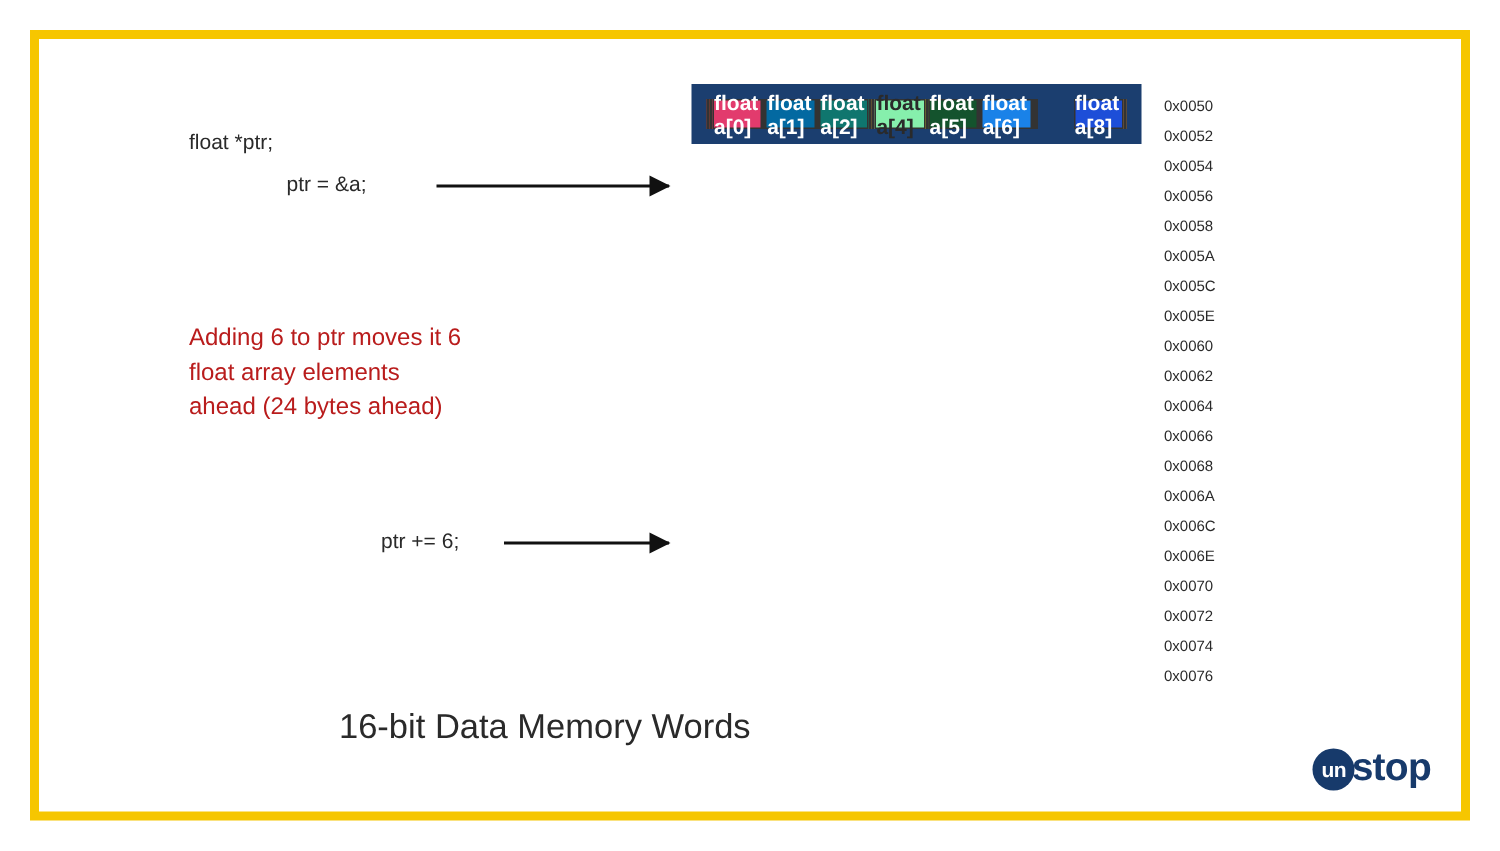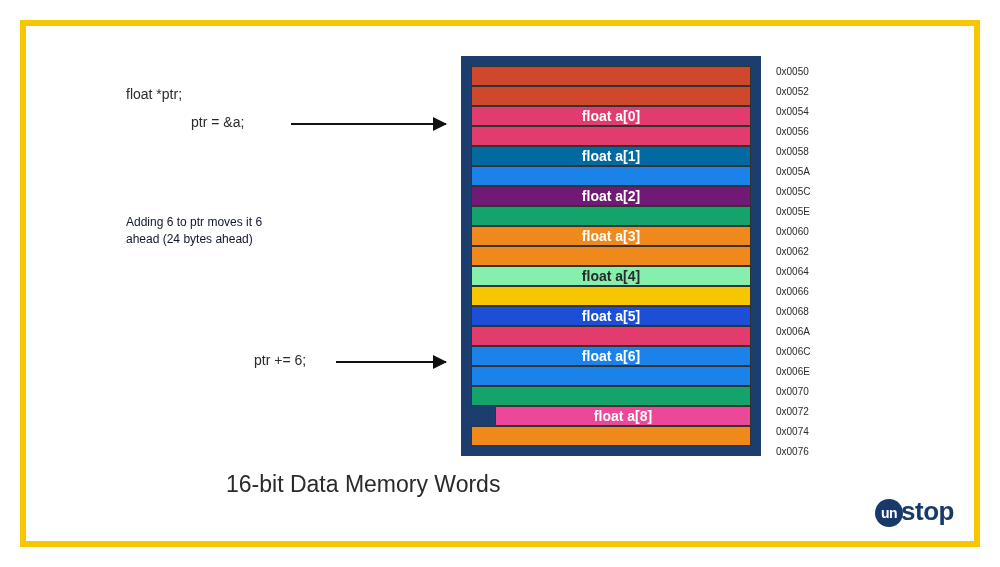--- a/index.html
+++ b/index.html
@@ -22,37 +22,37 @@
   }
 
   
   .code-line {
     position: absolute;
     font-size: 14px;
     color: #2a2a2a;
   }
   .explain {
     position: absolute;
-    font-size: 12px;
-    color: #0f172a;
+    font-size: 16px;
+    color: #b91c1c;
     line-height: 1.45;
   }
 
   
   .mem-container {
     position: absolute;
     left: 435px; top: 30px;
     width: 300px;
     background: #1b3e6f;
     padding: 10px;
   }
   .mem-inner {
     width: 100%;
     display: flex;
-    flex-direction: column;
+    flex-direction: row;
   }
   .row {
     height: 20px;
     border: 1px solid #333;
     display: flex;
     align-items: center;
     justify-content: center;
     font-size: 14px;
     font-weight: 600;
     color: #fff;
@@ -124,20 +124,21 @@
 <div class="frame">
   <div class="content">
 
     <div class="code-line" style="left:100px; top:60px;">float *ptr;</div>
 
     <div class="code-line" style="left:165px; top:88px;">ptr = &amp;a;</div>
     <div class="arrow" style="left:265px; top:97px; width:155px;"></div>
 
     <div class="explain" style="left:100px; top:188px;">
       <div>Adding 6 to ptr moves it 6</div>
+      <div>float array elements</div>
       <div>ahead (24 bytes ahead)</div>
     </div>
 
     <div class="code-line" style="left:228px; top:326px;">ptr += 6;</div>
     <div class="arrow" style="left:310px; top:335px; width:110px;"></div>
 
     <div class="mem-container">
       <div class="mem-inner" id="mem-rows">
           <div class="row" style="background: rgb(207, 71, 44);">
             <span></span>
@@ -150,54 +151,51 @@
           </div>
           <div class="row" style="background: rgb(226, 59, 109);">
             <span></span>
           </div>
           <div class="row" style="background: #0369a1;">
             <span>float a[1]</span>
           </div>
           <div class="row" style="background: rgb(26, 130, 232);">
             <span></span>
           </div>
-          <div class="row" style="background: #701a75;">
+          <div class="row" style="background: #0f766e;">
             <span>float a[2]</span>
           </div>
           <div class="row" style="background: rgb(20, 163, 106);">
             <span></span>
-          </div>
-          <div class="row" style="background: rgb(240, 137, 27);">
-            <span>float a[3]</span>
           </div>
           <div class="row" style="background: rgb(240, 137, 27);">
             <span></span>
           </div>
           <div class="row" style="background: #86efac; color: rgb(42, 42, 42);">
             <span>float a[4]</span>
           </div>
           <div class="row" style="background: rgb(246, 198, 0); color: rgb(42, 42, 42);">
             <span></span>
           </div>
-          <div class="row" style="background: #1d4ed8;">
+          <div class="row" style="background: #14532d;">
             <span>float a[5]</span>
           </div>
           <div class="row" style="background: rgb(226, 59, 109);">
             <span></span>
           </div>
           <div class="row" style="background: rgb(26, 130, 232);">
             <span>float a[6]</span>
           </div>
           <div class="row" style="background: rgb(26, 130, 232);">
             <span></span>
           </div>
           <div class="row" style="background: rgb(20, 163, 106);">
             <span></span>
           </div>
-          <div class="row" style="background: #ec4899; margin-left: 24px;">
+          <div class="row" style="background: #1d4ed8; margin-left: 24px;">
             <span>float a[8]</span>
           </div>
           <div class="row" style="background: rgb(240, 137, 27);">
             <span></span>
           </div>
         </div>
     </div>
 
     <div class="addr-col" id="addr-col">
         <div class="addr">0x0050</div>

